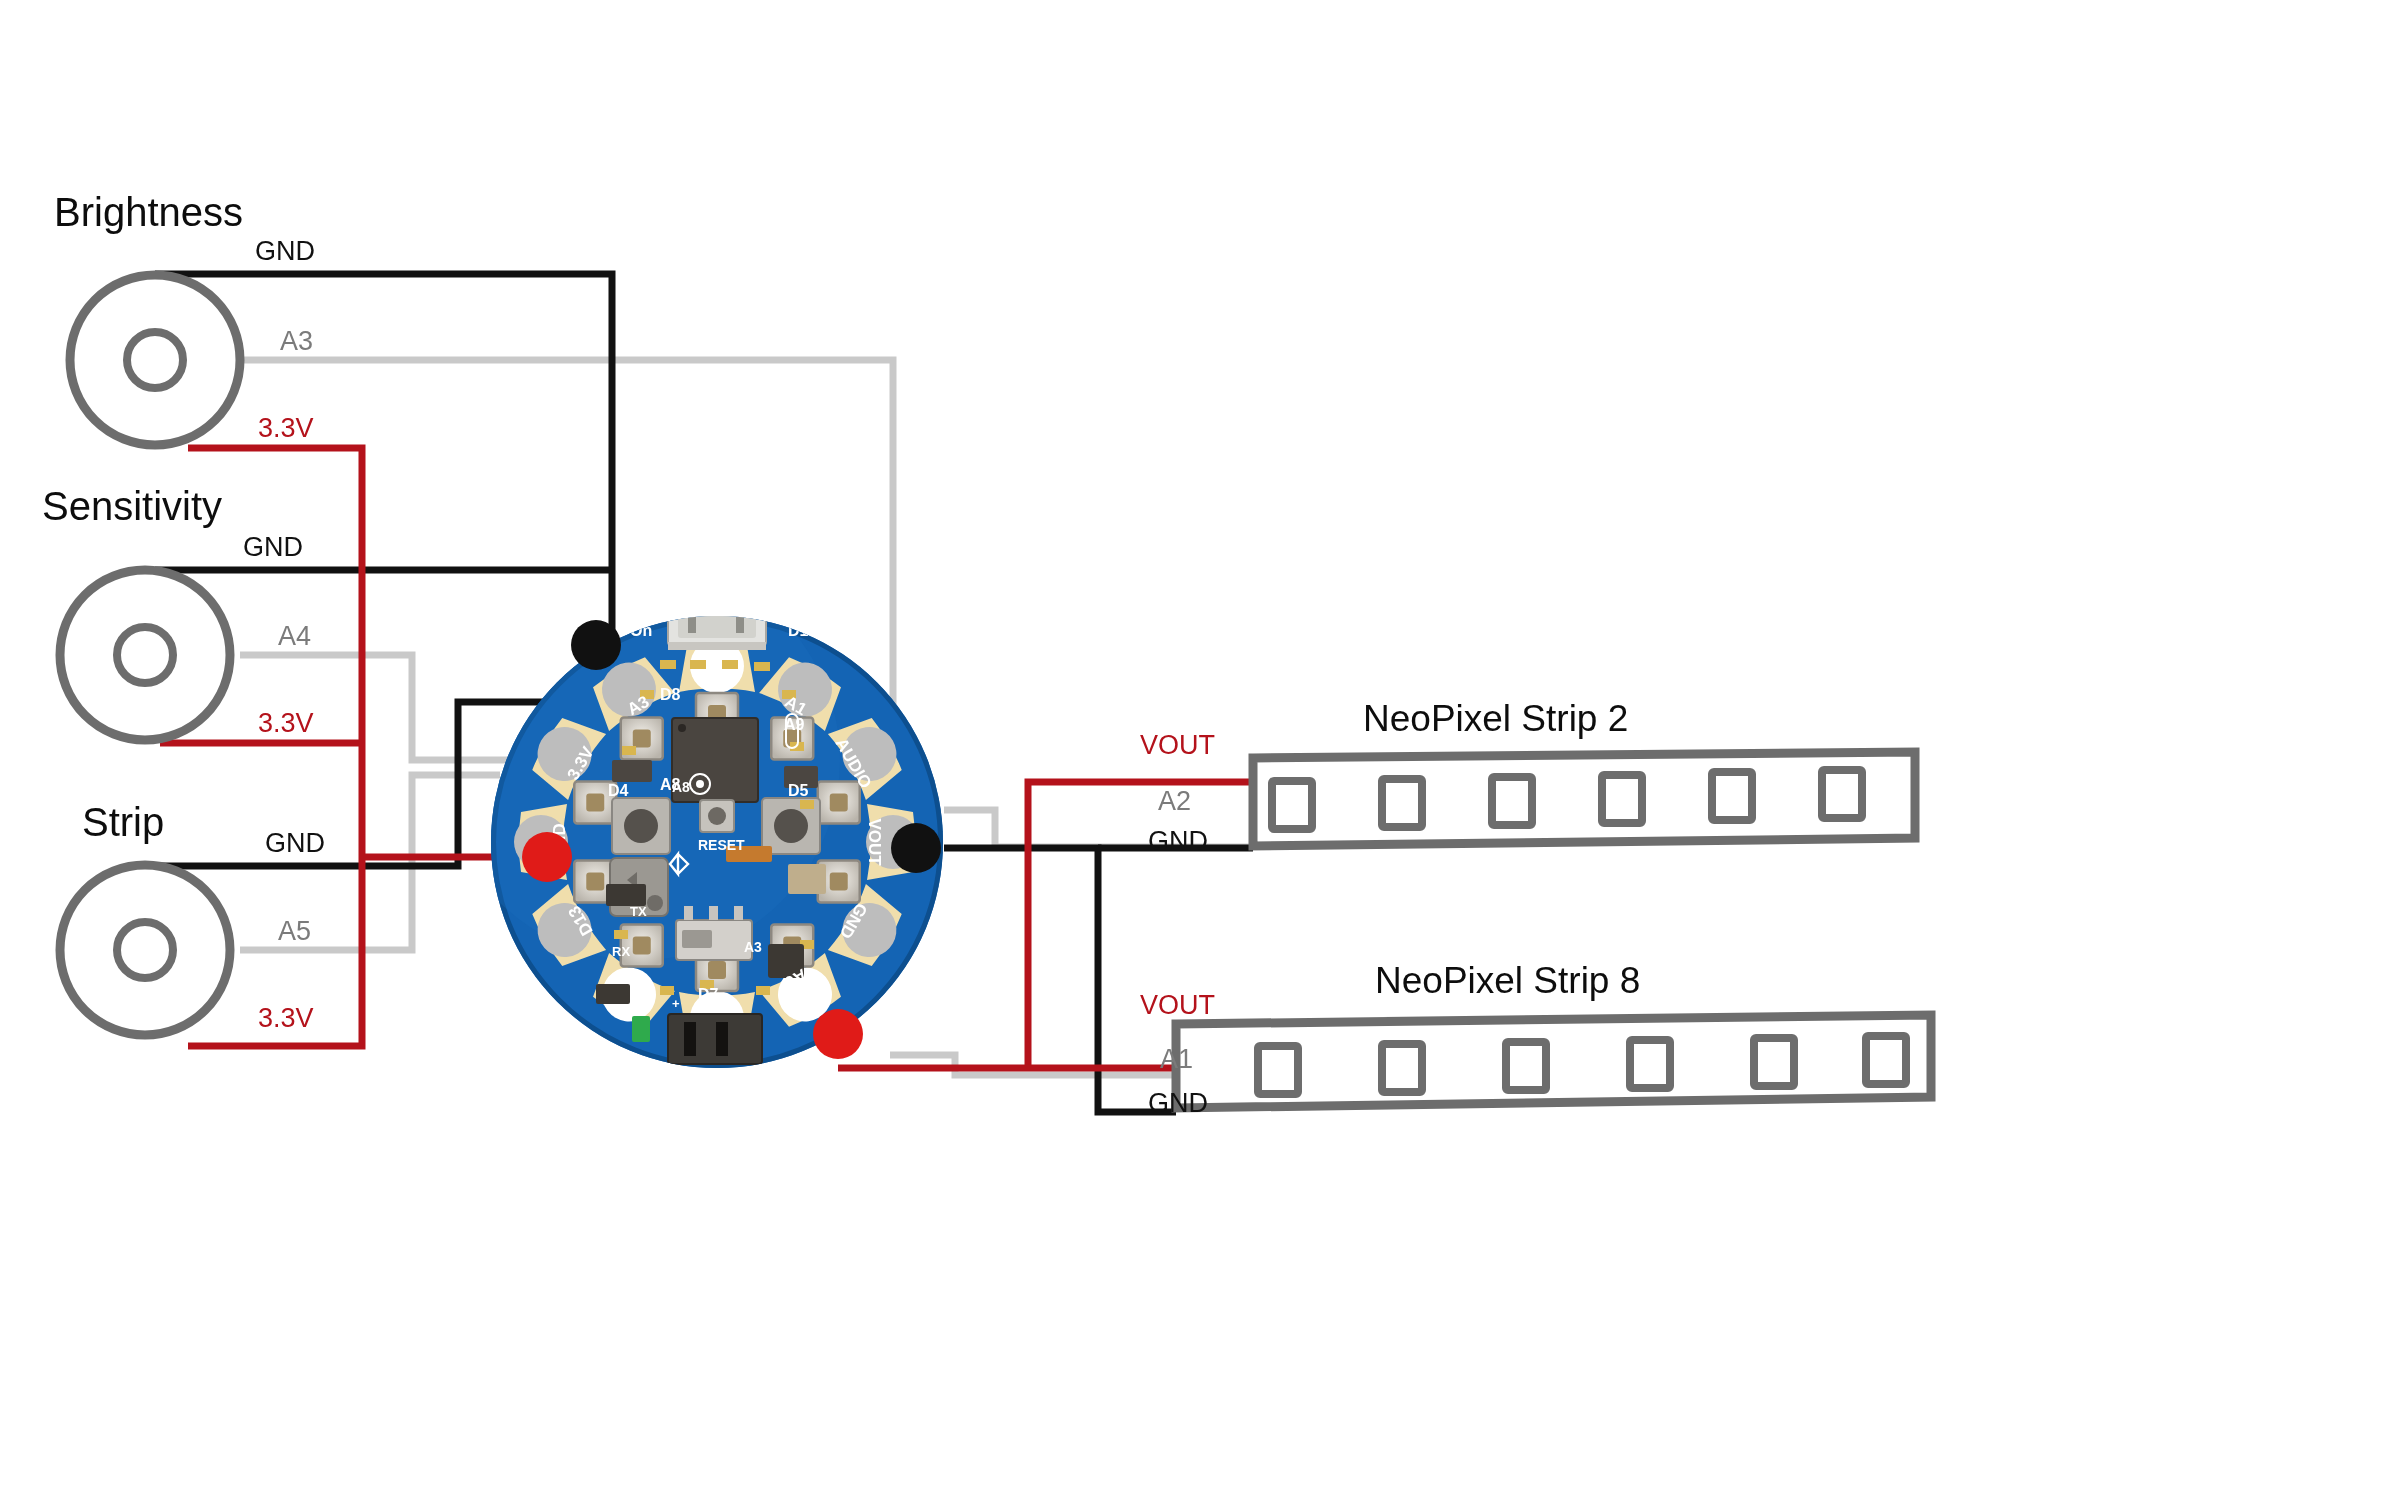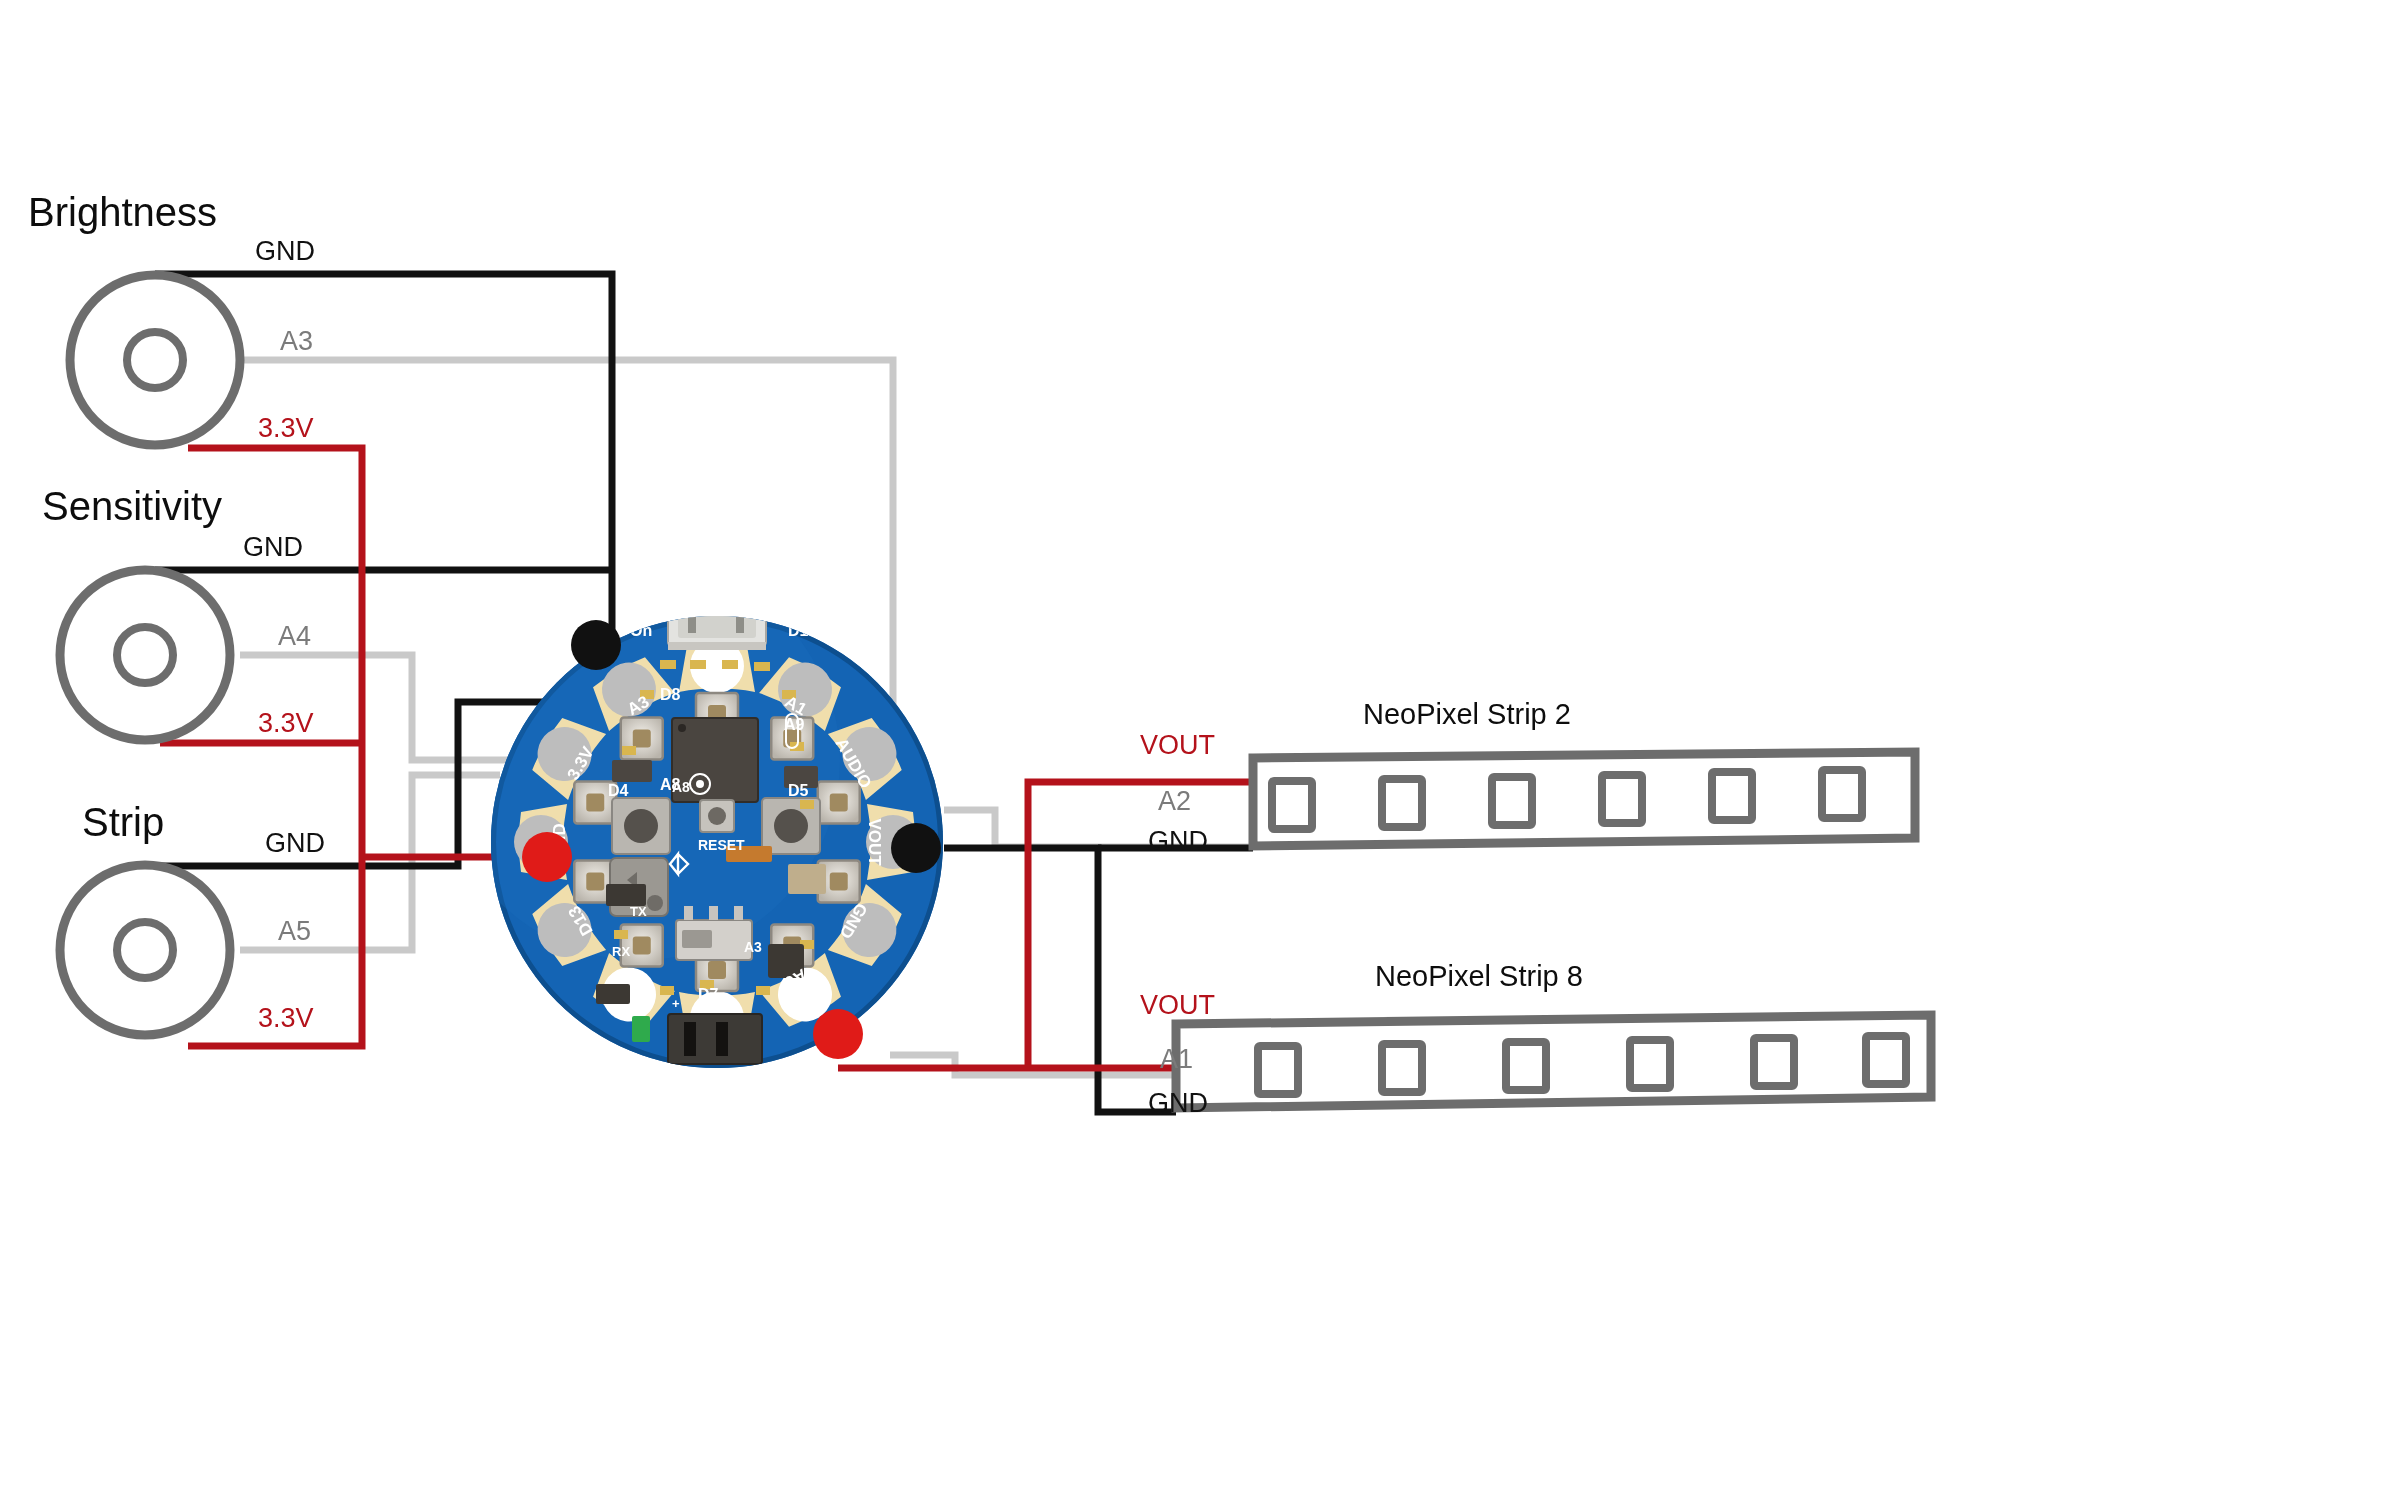--- a/index.html
+++ b/index.html
@@ -1,21 +1,21 @@
 <!DOCTYPE html>
 <html><head>
 <meta charset="utf-8">
 <style>
   html,body{margin:0;padding:0;background:#ffffff;}
   body{width:2386px;height:1491px;font-family:"Liberation Sans",sans-serif;overflow:hidden;}
   #stage{position:relative;width:2386px;height:1491px;background:#fff;}
   #wires{position:absolute;left:0;top:0;width:2386px;height:1491px;}
   .lbl{position:absolute;white-space:nowrap;line-height:1;}
   .pot-title{font-size:40px;color:#0d0d0d;}
-  .strip-title{font-size:29px;color:#0d0d0d;}
+  .strip-title{font-size:37px;color:#0d0d0d;}
   .pin-gnd{font-size:27px;color:#111111;}
   .pin-sig{font-size:27px;color:#7b7b7b;}
   .pin-pwr{font-size:27px;color:#b4121b;}
 </style>
 </head>
 <body>
 
 <div id="stage">
 
   <svg id="wires" viewBox="0 0 2386 1491">
@@ -345,21 +345,21 @@
         <rect x="1258" y="1046" width="40" height="48" rx="2"></rect>
         <rect x="1382" y="1044" width="40" height="48" rx="2"></rect>
         <rect x="1506" y="1042" width="40" height="48" rx="2"></rect>
         <rect x="1630" y="1040" width="40" height="48" rx="2"></rect>
         <rect x="1754" y="1038" width="40" height="48" rx="2"></rect>
         <rect x="1866" y="1036" width="40" height="48" rx="2"></rect>
       </g>
     </g>
   </svg>
 
-  <div class="lbl pot-title" style="left:28px;top:192px;">Brightness</div>
+  <div class="lbl pot-title" style="left:54px;top:192px;">Brightness</div>
   <div class="lbl pin-gnd" style="left:255px;top:238px;">GND</div>
   <div class="lbl pin-sig" style="left:280px;top:328px;">A3</div>
   <div class="lbl pin-pwr" style="left:258px;top:415px;">3.3V</div>
 
   <div class="lbl pot-title" style="left:42px;top:486px;">Sensitivity</div>
   <div class="lbl pin-gnd" style="left:243px;top:534px;">GND</div>
   <div class="lbl pin-sig" style="left:278px;top:623px;">A4</div>
   <div class="lbl pin-pwr" style="left:258px;top:710px;">3.3V</div>
 
   <div class="lbl pot-title" style="left:82px;top:802px;">Strip</div>

